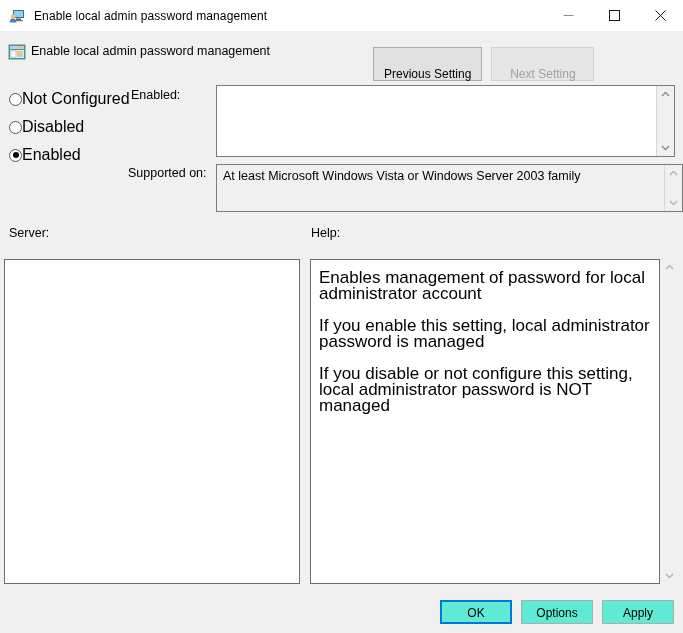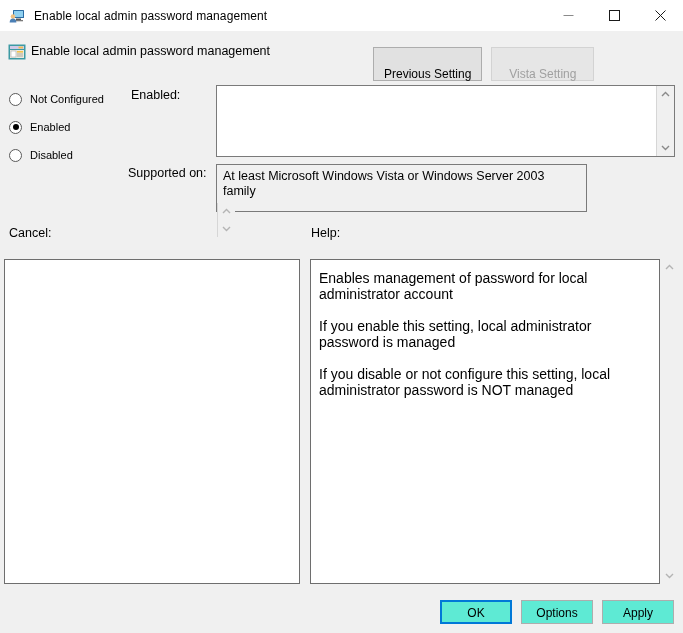--- a/index.html
+++ b/index.html
@@ -124,22 +124,21 @@
   }
   .radio-row.checked .radio-mark::after {
     content: "";
     position: absolute;
     left: 2.5px; top: 2.5px;
     width: 6px; height: 6px;
     border-radius: 50%;
     background: #000000;
   }
   .radio-label {
-    margin-left: 8px;
-    font-size: 11px;
+    font-size: 16px;
     white-space: nowrap;
   }
 
   
   .field-label {
     position: absolute;
     font-size: 12.5px;
     color: #000;
     white-space: nowrap;
   }
@@ -167,26 +166,25 @@
     outline: none;
     background: transparent;
     resize: none;
     color: #000;
   }
 
   
   .supported-wrap {
     position: absolute;
     left: 216px; top: 164px;
-    width: 371px; height: 48px;
+    width: 467px; height: 48px;
     border: 1px solid #7a7a7a;
     background: #f0f0f0;
     box-sizing: border-box;
     display: flex;
-    flex-direction: column;
   }
   .supported-text {
     flex: 1 1 auto;
     padding: 4px 6px;
     font-size: 12.5px;
     color: #000;
     line-height: 15px;
   }
 
   
@@ -223,21 +221,21 @@
     position: absolute;
     left: 310px; top: 259px;
     width: 350px; height: 325px;
     background: #ffffff;
     border: 1px solid #6e6e6e;
     box-sizing: border-box;
     padding: 10px 8px 0 8px;
     overflow: hidden;
   }
   .help-para {
-    font-size: 14px;
+    font-size: 17px;
     line-height: 16px;
     color: #000;
     margin: 0 0 16px 0;
   }
   .help-scrollbar {
     position: absolute;
     left: 661px; top: 259px;
     width: 17px; height: 325px;
     background: #f0f0f0;
     display: flex;
@@ -321,35 +319,35 @@
       <rect x="9" y="10.4" width="6" height="1.2" fill="#b9b4a6"></rect>
       <rect x="9" y="12.4" width="6" height="1.2" fill="#b9b4a6"></rect>
       <rect x="10.5" y="3.6" width="4.5" height="1.8" fill="#f2c14a"></rect>
     </svg>
   </div>
   <div class="header-title">Enable local admin password management</div>
 </div>
 
 <div class="nav-buttons">
   <button class="btn">Previous Setting</button>
-  <button class="btn disabled">Vista Setting</button>
+  <button class="btn disabled">Next Setting</button>
 </div>
 
 <div class="radio-group">
   <div class="radio-row">
     <span class="radio-mark"></span>
     <span class="radio-label">Not Configured</span>
   </div>
+  <div class="radio-row">
+    <span class="radio-mark"></span>
+    <span class="radio-label">Disabled</span>
+  </div>
   <div class="radio-row checked">
     <span class="radio-mark"></span>
     <span class="radio-label">Enabled</span>
-  </div>
-  <div class="radio-row">
-    <span class="radio-mark"></span>
-    <span class="radio-label">Disabled</span>
   </div>
 </div>
 
 <div class="field-label" id="comment-label">Enabled:</div>
 <div class="comment-wrap">
   <textarea class="comment-text" placeholder="" style=""></textarea>
   <div class="sb">
     <div class="sb-arrow">
       <svg width="9" height="7" viewBox="0 0 9 7">
           <polyline points="1,5 4.5,1.5 8,5" fill="none" stroke="#8a8a8a" stroke-width="1.4"></polyline>
@@ -373,21 +371,21 @@
         </svg>
     </div>
     <div class="sb-arrow">
       <svg width="9" height="7" viewBox="0 0 9 7">
           <polyline points="1,2 4.5,5.5 8,2" fill="none" stroke="#b4b4b4" stroke-width="1.4"></polyline>
         </svg>
     </div>
   </div>
 </div>
 
-<div class="field-label" id="options-label">Cancel:</div>
+<div class="field-label" id="options-label">Server:</div>
 <div class="field-label" id="help-label">Help:</div>
 
 <div class="options-panel">
   <div></div>
 </div>
 
 <div class="help-panel">
   <p class="help-para">Enables management of password for local administrator account</p>
   <p class="help-para">If you enable this setting, local administrator password is managed</p>
   <p class="help-para">If you disable or not configure this setting, local administrator password is NOT managed</p>

